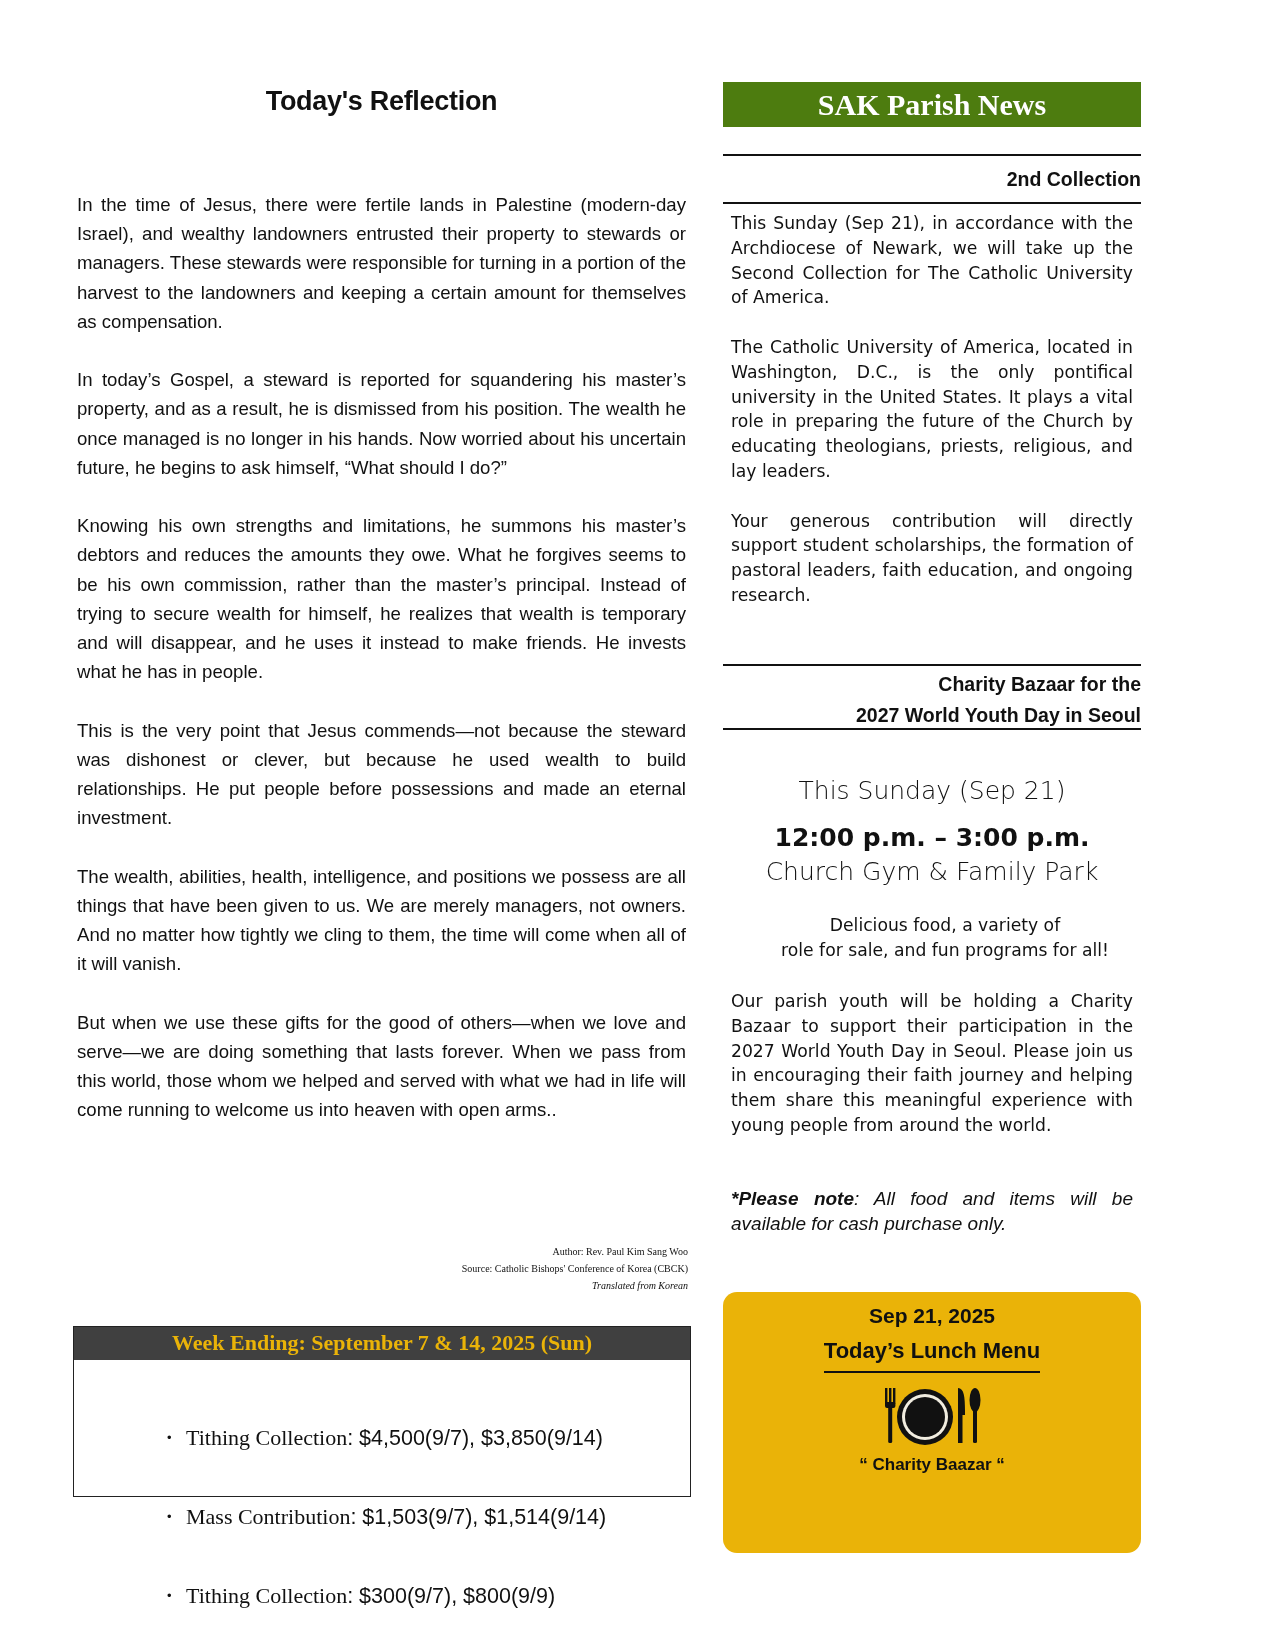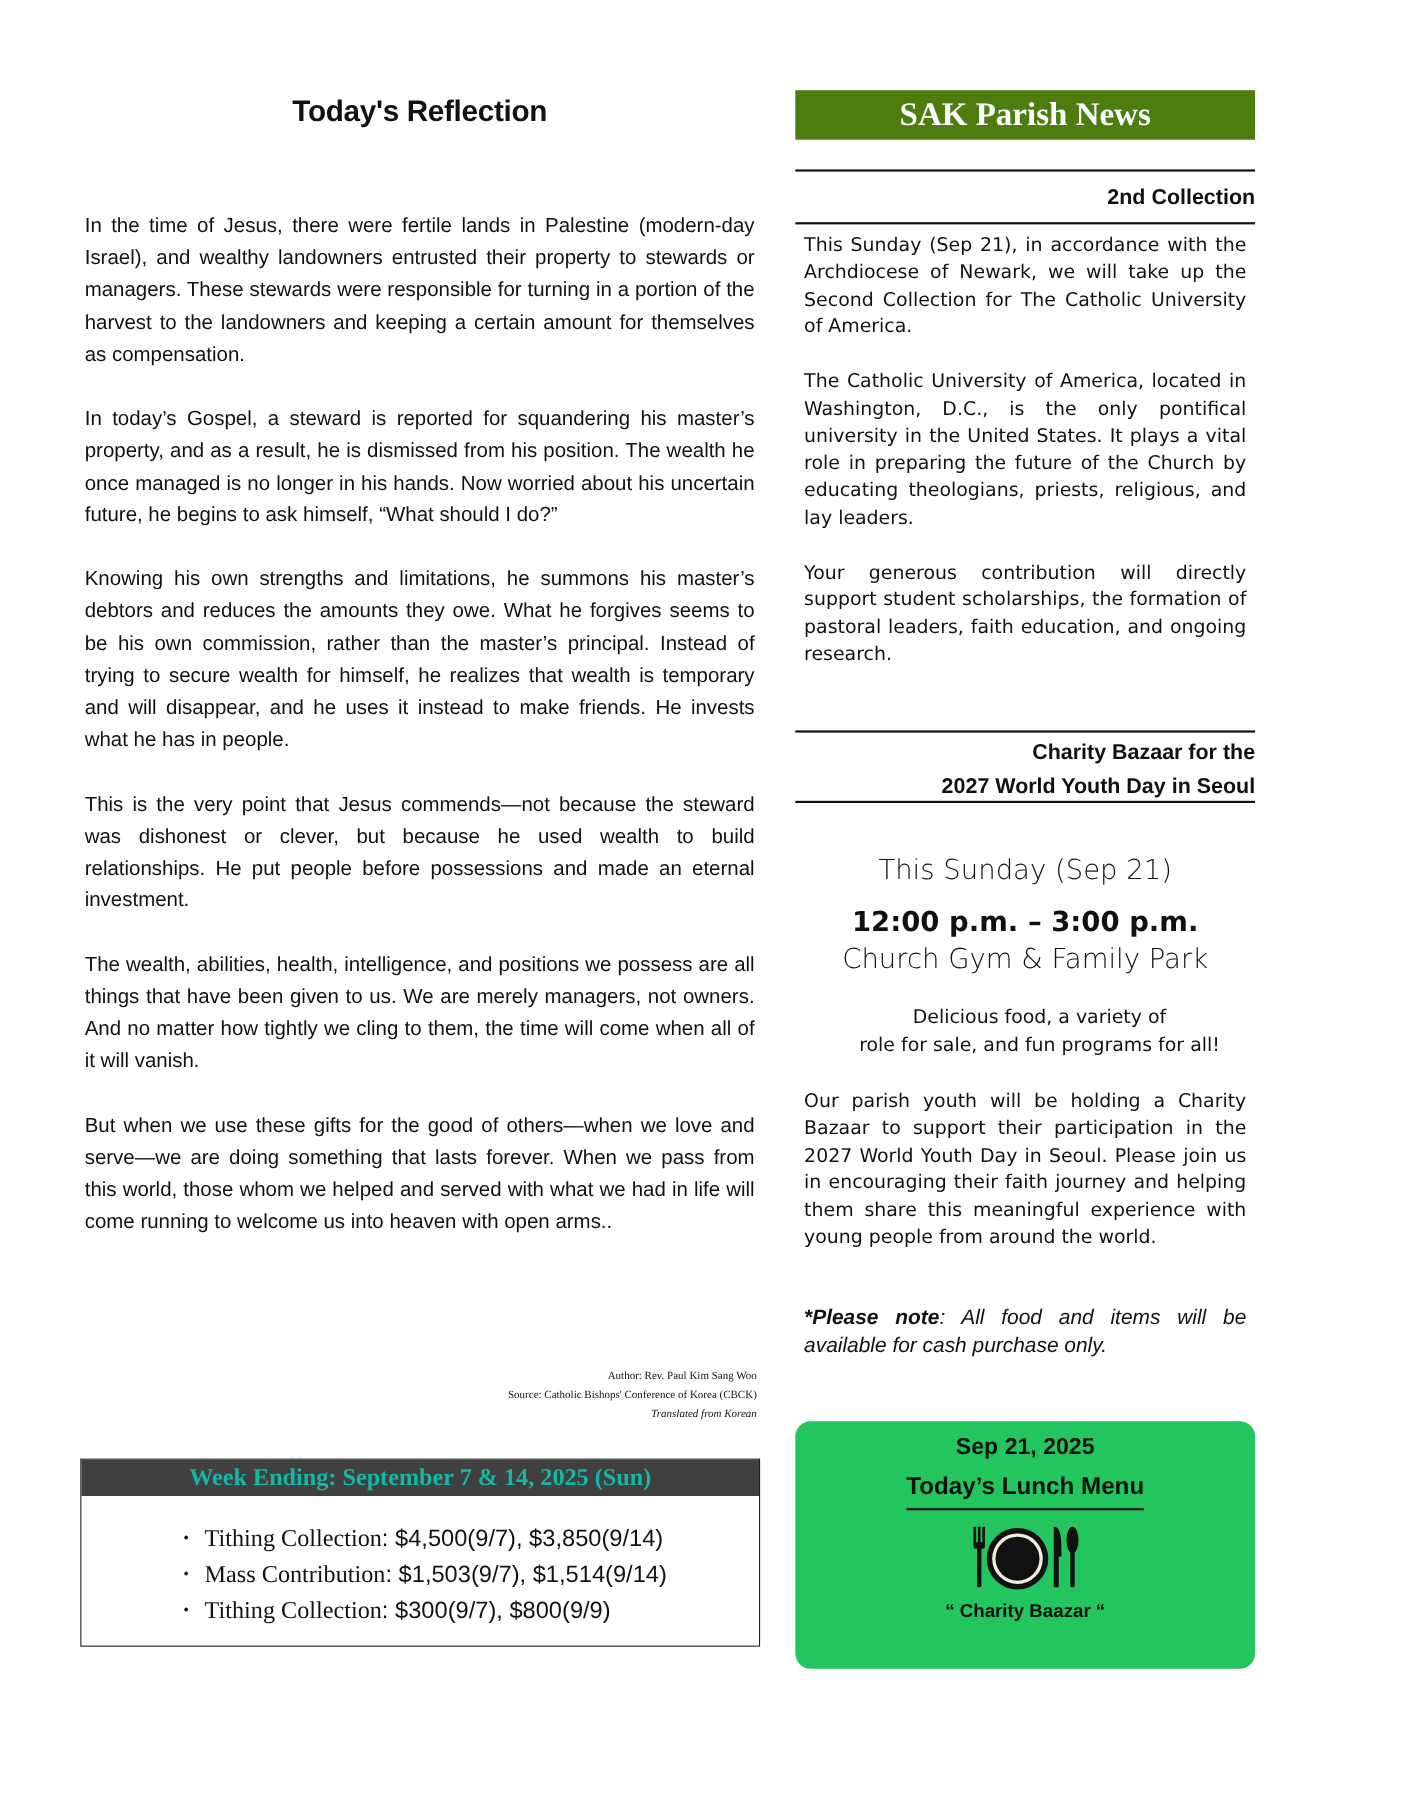--- a/index.html
+++ b/index.html
@@ -7,23 +7,23 @@
 
   
   .left { position: absolute; left: 77px; top: 0; width: 609px; }
   .ref-title { position: absolute; left: 0; top: 86px; width: 609px; text-align: center; font-family: "Liberation Sans", sans-serif; font-weight: bold; font-size: 27px; letter-spacing: -0.3px; }
   .ref-body { position: absolute; left: 0; top: 190px; width: 609px; font-family: "Liberation Sans", sans-serif; font-size: 18.6px; line-height: 29.2px; text-align: justify; hyphens: manual; }
   .ref-body p { margin: 0 0 29.2px 0; }
   .credits { position: absolute; left: 0; top: 1243px; width: 611px; text-align: right; font-family: Liberation Serif, serif; font-size: 10px; line-height: 17px; }
   .credits .it { font-style: italic; }
 
   .week-box { position: absolute; left: 73px; top: 1326px; width: 618px; height: 171px; border: 1px solid #222; box-sizing: border-box; }
-  .week-head { background: #404040; color: #14b8a6; height: 33px; line-height: 31px; text-align: center; font-family: "Liberation Serif", serif; font-weight: bold; font-size: 22px; }
+  .week-head { background: #404040; color: #eab308; height: 33px; line-height: 31px; text-align: center; font-family: "Liberation Serif", serif; font-weight: bold; font-size: 22px; }
   .week-list { list-style: none; margin: 0; padding: 21px 0 0 84px; }
-  .week-list li { height: 33px; line-height: 33px; white-space: nowrap; }
+  .week-list li { height: 33px; line-height: 22px; white-space: nowrap; margin-top: 46px; }
   .week-list .dot { font-family: "Liberation Serif", serif; font-size: 22px; margin-right: 6px; }
   .week-list .lbl { font-family: "Liberation Serif", serif; font-size: 22px; }
   .week-list .val { font-family: "Liberation Sans", sans-serif; font-size: 21.5px; }
 
   
   .right { position: absolute; left: 723px; top: 0; width: 418px; }
   .masthead { position: absolute; left: 0; top: 82px; width: 418px; height: 45px; background: #4d7c0f; color: #fff; text-align: center; font-family: "Liberation Serif", serif; font-weight: bold; font-size: 30px; line-height: 45px; }
   .sec-head { position: absolute; left: 0; width: 418px; border-top: 2px solid #111; border-bottom: 2px solid #111; text-align: right; font-family: "Liberation Sans", sans-serif; font-weight: bold; font-size: 19.5px; }
   .sec1-head { top: 154px; height: 46px; line-height: 46px; }
   .sec2-head { top: 664px; height: 66px; line-height: 31px; padding-top: 3px; box-sizing: border-box; }
@@ -31,21 +31,21 @@
   .sec-text p { margin: 0 0 24.8px 0; }
   .sec1-text { top: 211px; }
   .sec2-text { top: 989px; }
 
   .event { position: absolute; left: 0; top: 774px; width: 418px; text-align: center; font-family: "DejaVu Sans", sans-serif; font-size: 25px; line-height: 34.5px; font-weight: 300; }
   .event .time { font-weight: bold; margin-top: 12px; }
   .tagline { position: absolute; left: 20px; top: 913px; width: 404px; text-align: center; font-family: "DejaVu Sans", sans-serif; font-size: 17.2px; line-height: 25px; }
   .note { position: absolute; left: 8px; top: 1187px; width: 402px; text-align: justify; font-family: Liberation Sans, sans-serif; font-style: italic; font-size: 19px; line-height: 24.8px; }
   .note b { font-weight: bold; }
 
-  .lunch { position: absolute; left: 0; top: 1292px; width: 418px; height: 225px; background: #22c55e; border-radius: 14px; text-align: center; }
+  .lunch { position: absolute; left: 0; top: 1292px; width: 418px; height: 261px; background: #eab308; border-radius: 14px; text-align: center; }
   .lunch-date { position: absolute; left: 0; top: 12px; width: 418px; font-family: "Liberation Sans", sans-serif; font-weight: bold; font-size: 21px; }
   .lunch-title { position: absolute; left: 0; top: 46px; width: 418px; font-family: "Liberation Sans", sans-serif; font-weight: bold; font-size: 22px; }
   .lunch-title span { border-bottom: 2px solid #111; padding-bottom: 8px; }
   .lunch-icon { position: absolute; left: 158px; top: 93px; width: 104px; height: 62px; }
   .lunch-item { position: absolute; left: 0; top: 163px; width: 418px; font-family: "Liberation Sans", sans-serif; font-weight: bold; font-size: 17px; }
 </style>
 </head>
 <body>
 
 <div class="left">

